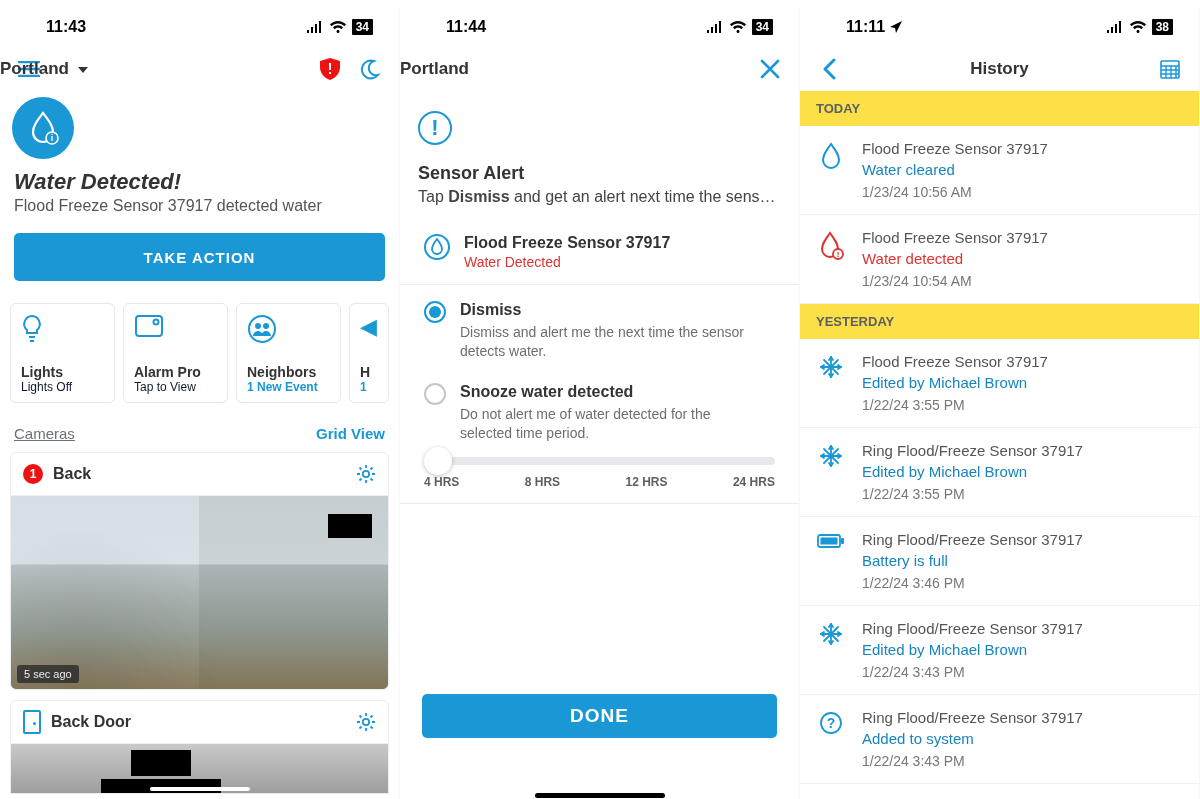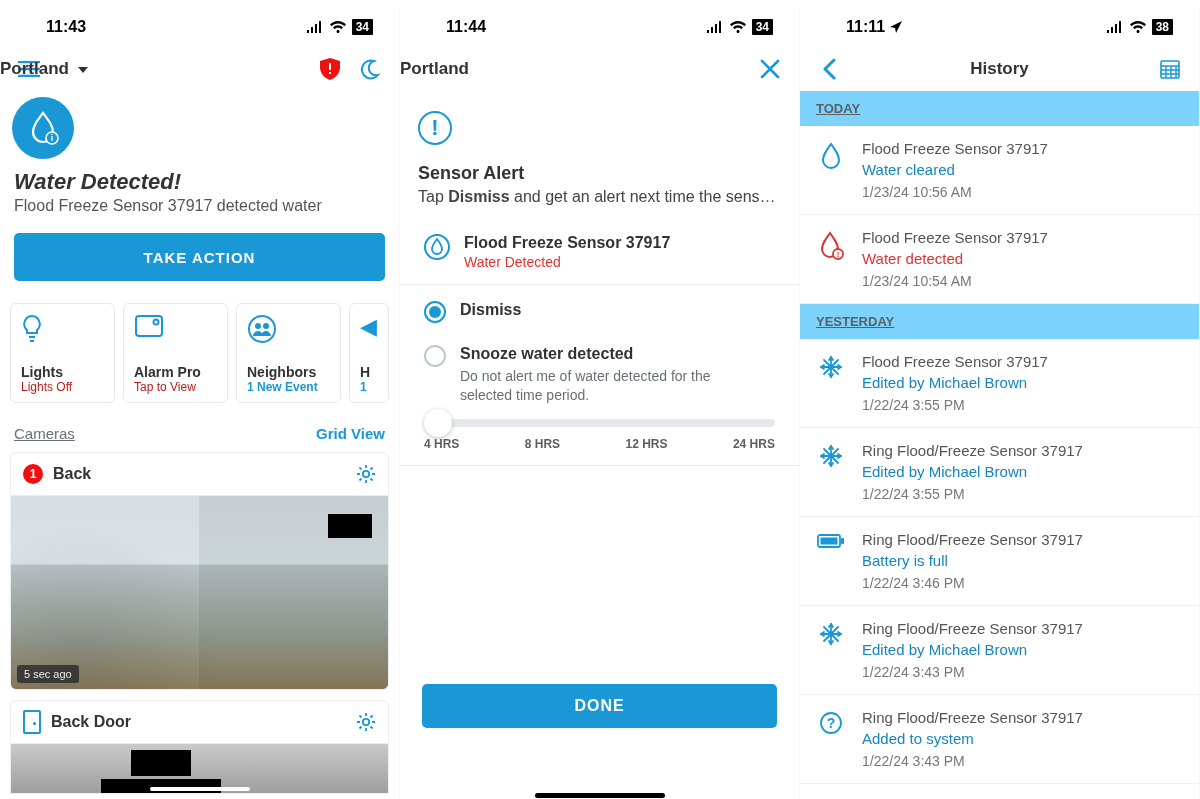--- a/index.html
+++ b/index.html
@@ -20,21 +20,21 @@
   
   .alert-badge { width:62px; height:62px; border-radius:50%; background:#1998d5; margin:6px 0 10px 12px; display:flex; align-items:center; justify-content:center; }
   .h1 { font-size:22px; font-weight:700; color:#333; padding:0 14px;font-style:italic; }
   .sub { font-size:16px; color:#555; padding:2px 14px 12px 14px; }
   .primary-btn { margin:6px 14px 14px 14px; background:#1998d5; color:#fff; border:none; border-radius:5px; height:48px; font-size:15px; font-weight:700; letter-spacing:1px; }
 
   .tiles { display:flex; gap:8px; padding:8px 10px; overflow:hidden; }
   .tile { min-width:105px; height:100px; background:#fff; border:1px solid #e5e7ea; border-radius:6px; padding:10px 10px 8px 10px; display:flex; flex-direction:column; justify-content:space-between; }
   .tile .ticon { height:34px; color:#1998d5; }
   .tile .tlabel { font-size:14px; font-weight:700; color:#333; }
-  .tile .tsub { font-size:12px; color:#b91c1c; }
+  .tile .tsub { font-size:12px; color:#0f172a; }
   .tile .tsub.blue { color:#1998d5; font-weight:600; }
 
   .secthdr { display:flex; justify-content:space-between; align-items:center; padding:14px 14px 10px 14px; }
   .secthdr .label { color:#6a7077; font-size:15px;text-decoration:underline; }
   .secthdr .link { color:#1998d5; font-size:15px; font-weight:600; }
 
   .cambar { display:flex; align-items:center; justify-content:space-between; height:44px; background:#fff; padding:0 12px; border:1px solid #eceef0; border-radius:6px 6px 0 0; margin:0 10px; }
   .cambar .l { display:flex; align-items:center; gap:10px; }
   .reddot { width:20px; height:20px; border-radius:50%; background:#e11; color:#fff; font-size:12px; font-weight:700; display:flex; align-items:center; justify-content:center; }
   .camtitle { font-size:16px; font-weight:700; color:#333; }
@@ -65,27 +65,27 @@
   .devrow .txt .stat { font-size:14px; color:#d33; margin-top:2px; }
   .opt { display:flex; gap:14px; padding:16px 24px 0 24px; }
   .radio { width:22px; height:22px; border:2px solid #1998d5; border-radius:50%; flex-shrink:0; display:flex; align-items:center; justify-content:center; }
   .radio.sel::after{ content:""; width:12px; height:12px; background:#1998d5; border-radius:50%; }
   .radio.unsel { border-color:#c2c6cb; }
   .opt .otitle { font-size:16px; font-weight:700; color:#333; }
   .opt .odesc { font-size:14px; color:#6a6f75; margin-top:4px; max-width:290px; line-height:1.35; }
   .slider { margin:14px 24px 6px 24px; height:8px; border-radius:4px; background:#e6e8eb; position:relative; }
   .slider .thumb { position:absolute; left:0; top:-10px; width:28px; height:28px; background:#fff; border-radius:50%; box-shadow:0 1px 4px rgba(0,0,0,.25); }
   .ticks { display:flex; justify-content:space-between; padding:4px 24px 0 24px; font-size:12px; font-weight:700; color:#5a5f64; border-bottom:1px solid #e9ebee; padding-bottom:14px; }
-  .donebtn { position:absolute; left:22px; right:22px; bottom:78px; height:44px; background:#1998d5; color:#fff; border:none; border-radius:5px; font-size:16px; font-weight:700; letter-spacing:1px; }
+  .donebtn { position:absolute; left:22px; right:22px; bottom:68px; height:44px; background:#1998d5; color:#fff; border:none; border-radius:5px; font-size:19px; font-weight:700; letter-spacing:1px; }
   .homebar { position:absolute; bottom:8px; left:50%; transform:translateX(-50%); width:130px; height:5px; background:#000; border-radius:3px; }
 
   
   .p3hdr { height:44px; display:flex; align-items:center; justify-content:space-between; padding:0 12px; position:relative;gap:32px; }
   .p3hdr .title { position:absolute; left:0; right:0; text-align:center; font-size:17px; font-weight:700; color:#333; pointer-events:none; }
-  .daysec { background:#7dd3fc; padding:10px 16px; font-size:13px; font-weight:700; color:#5b6066;text-decoration:underline; }
+  .daysec { background:#fde047; padding:10px 16px; font-size:13px; font-weight:700; color:#5b6066; }
   .evt { display:flex; gap:16px; padding:14px 16px 14px 16px; border-bottom:1px solid #eef0f2; }
   .evt .eicon { width:30px; display:flex; justify-content:center; padding-top:2px; flex-shrink:0; }
   .evt .edev { font-size:15px; color:#555; }
   .evt .etype { font-size:15px; font-weight:400; margin-top:4px; }
   .evt .etime { font-size:14px; color:#777; margin-top:6px; }
   .blue { color:#1784be; }
   .red { color:#d33; }
 
   
   svg { display:block; }
@@ -273,20 +273,21 @@
       <div class="txt">
         <div class="name">Flood Freeze Sensor 37917</div>
         <div class="stat">Water Detected</div>
       </div>
     </div>
 
     <div class="opt">
       <div class="radio sel"></div>
       <div>
         <div class="otitle">Dismiss</div>
+        <div class="odesc">Dismiss and alert me the next time the sensor detects water.</div>
       </div>
     </div>
 
     <div class="opt" style="padding-top:22px;">
       <div class="radio unsel"></div>
       <div>
         <div class="otitle">Snooze water detected</div>
         <div class="odesc">Do not alert me of water detected for the selected time period.</div>
       </div>
     </div>

